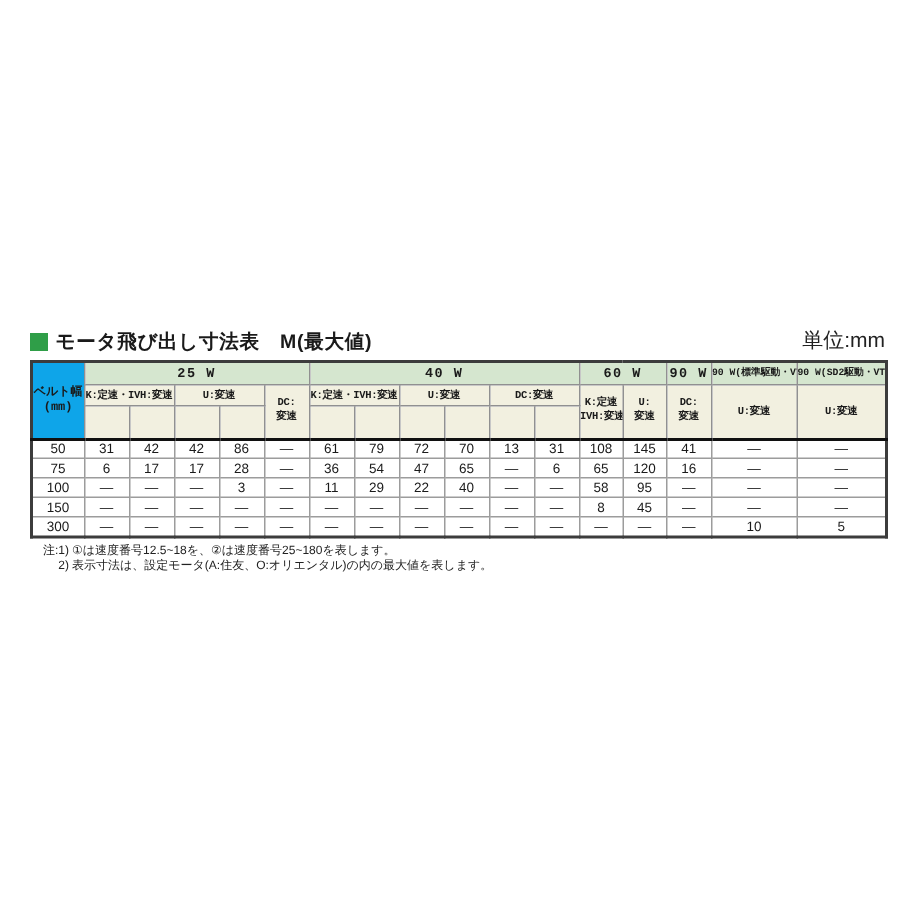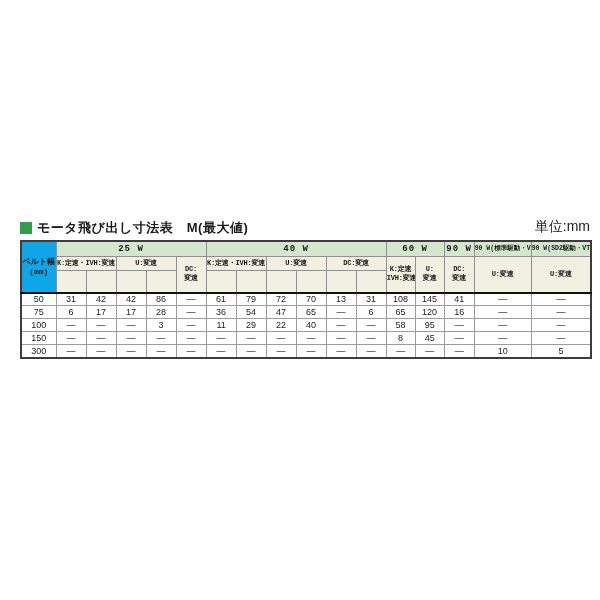--- a/index.html
+++ b/index.html
@@ -196,14 +196,24 @@
           <td>—</td>
           <td>—</td>
           <td>—</td>
           <td>—</td>
           <td>10</td>
           <td>5</td>
         </tr>
       </tbody>
   </table>
 
+  <div class="notes">
+    <div class="note-line">
+      <span class="note-prefix">注:1)</span>
+      <span class="note-text">①は速度番号12.5~18を、②は速度番号25~180を表します。</span>
+    </div>
+    <div class="note-line">
+      <span class="note-prefix">2)</span>
+      <span class="note-text">表示寸法は、設定モータ(A:住友、O:オリエンタル)の内の最大値を表します。</span>
+    </div>
+  </div>
 
 </div>
 
 </body></html>

